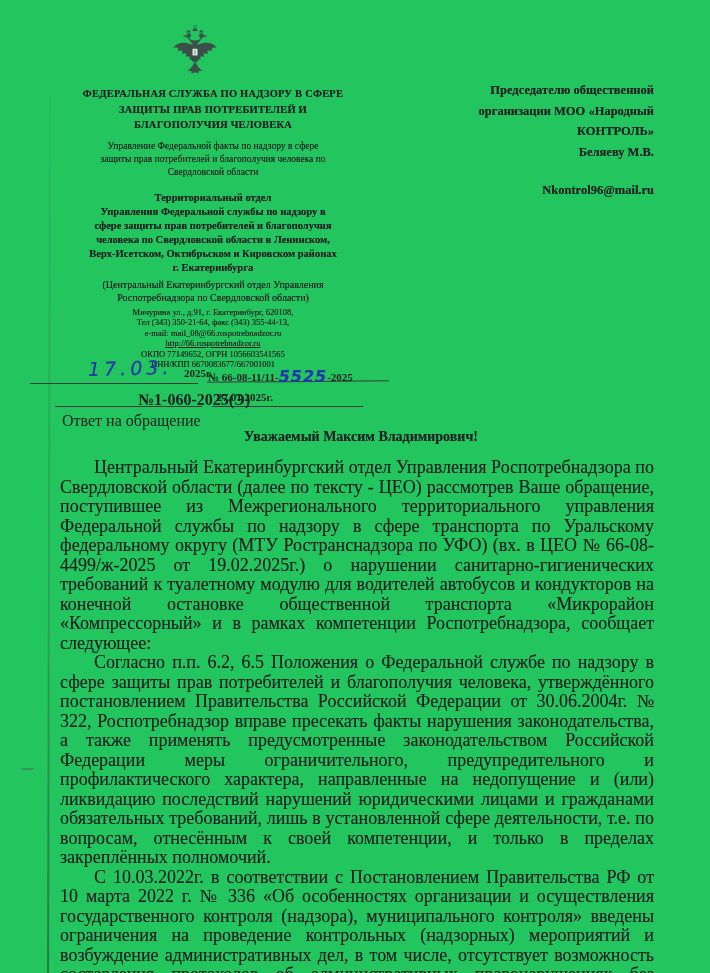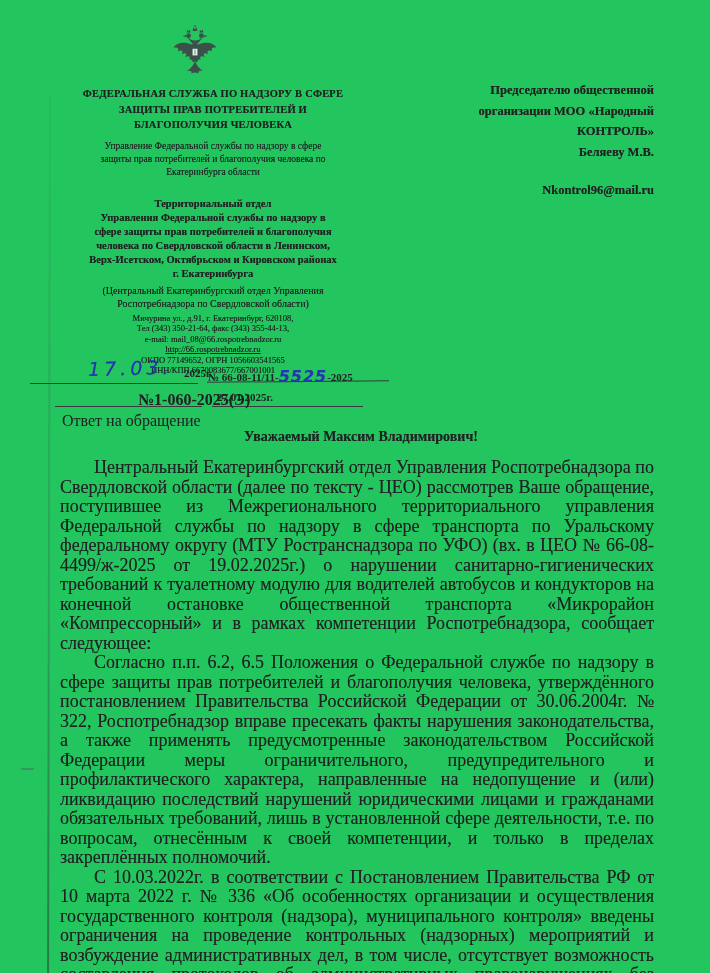--- a/index.html
+++ b/index.html
@@ -27,21 +27,21 @@
   
   .letterhead{
     position:absolute;left:52px;top:24px;width:322px;
     text-align:center;
     text-shadow:0 0 .5px rgba(30,30,35,.55);
   }
   .emblem{display:block;margin:0 auto;transform:translateX(-18px);filter:blur(.3px);opacity:.88;}
   .agency{margin-top:5px;font-weight:bold;font-size:10.5px;line-height:15.5px;letter-spacing:.2px;}
   .department{margin-top:7px;font-size:9.5px;line-height:13px;font-weight:bold;text-shadow:none;}
   .department div{font-weight:normal;text-shadow:0 0 .4px rgba(30,30,35,.5);}
-  .territorial{margin-top:18px;font-weight:bold;font-size:10.5px;line-height:14px;}
+  .territorial{margin-top:12px;font-weight:bold;font-size:10.5px;line-height:14px;}
   .office{margin-top:3px;font-size:10px;line-height:13px;}
   .contacts{margin-top:3px;font-size:8.5px;line-height:10.6px;}
   .contacts .website{text-decoration:underline;}
 
   
   .addressee{
     position:absolute;right:56px;top:80px;width:260px;
     text-align:right;font-weight:bold;font-size:12.5px;line-height:20.5px;
     text-shadow:0 0 .5px rgba(30,30,35,.55);
   }
@@ -112,23 +112,23 @@
       </g>
     </svg>
 
     <div class="agency">
       <div>ФЕДЕРАЛЬНАЯ СЛУЖБА ПО НАДЗОРУ В СФЕРЕ</div>
       <div>ЗАЩИТЫ ПРАВ ПОТРЕБИТЕЛЕЙ И</div>
       <div>БЛАГОПОЛУЧИЯ ЧЕЛОВЕКА</div>
     </div>
 
     <div class="department">
-      <div>Управление Федеральной службы по надзору в сфере</div>
+      <div>Управление Федеральной факты по надзору в сфере</div>
       <div>защиты прав потребителей и благополучия человека по</div>
-      <div>Екатеринбурга области</div>
+      <div>Свердловской области</div>
     </div>
 
     <div class="territorial">
       <div>Территориальный отдел</div>
       <div>Управления Федеральной службы по надзору в</div>
       <div>сфере защиты прав потребителей и благополучия</div>
       <div>человека по Свердловской области в Ленинском,</div>
       <div>Верх-Исетском, Октябрьском и Кировском районах</div>
       <div>г. Екатеринбурга</div>
     </div>

